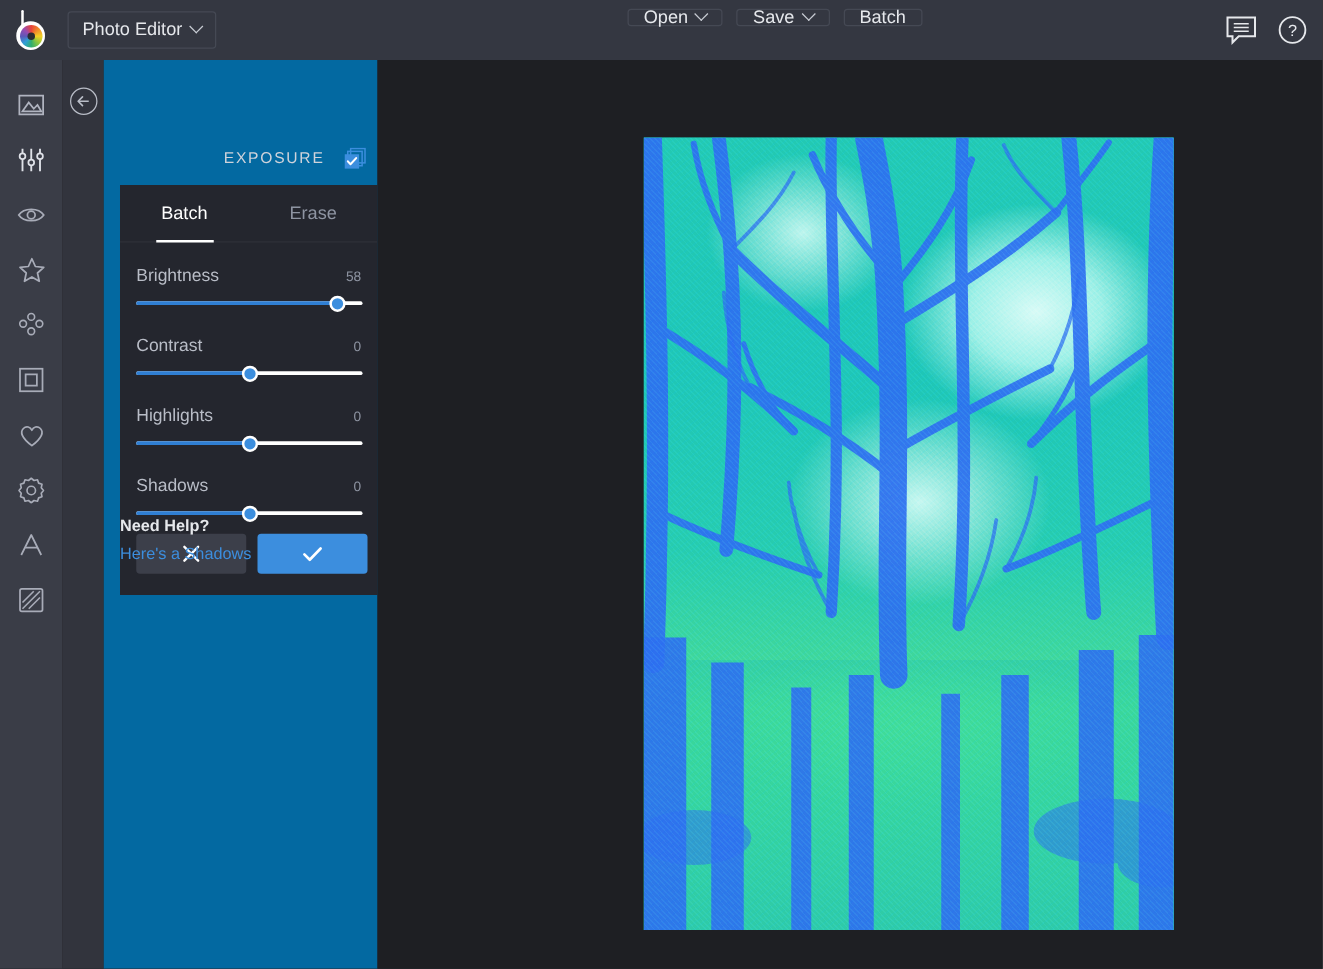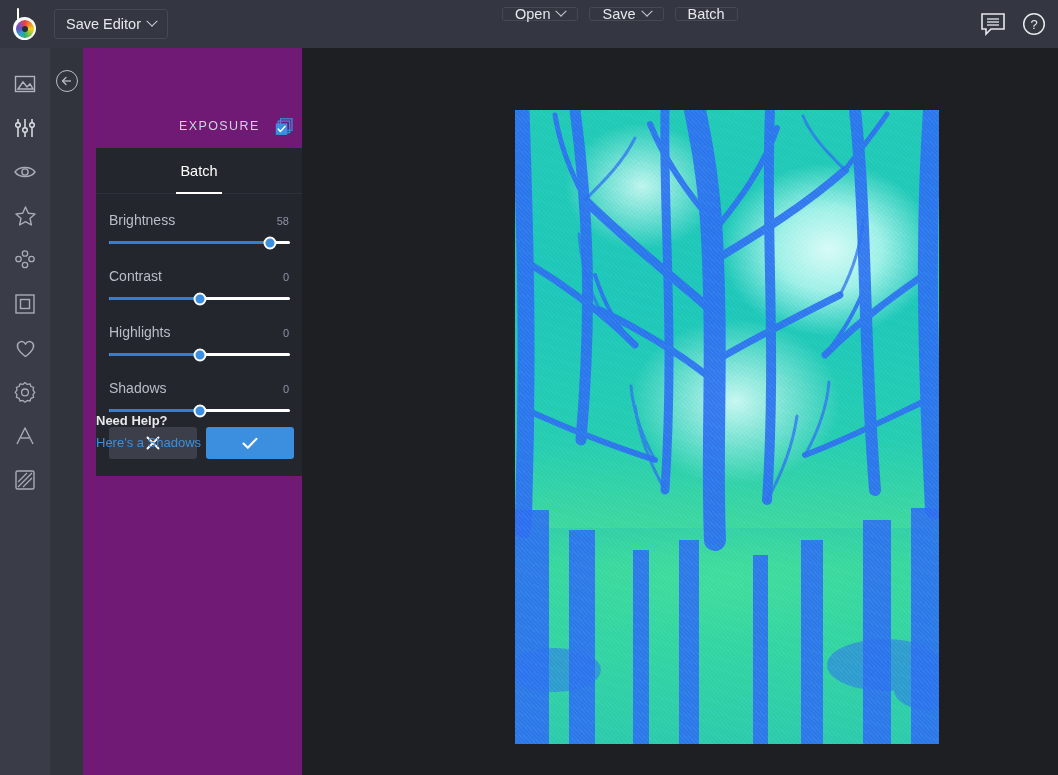--- a/index.html
+++ b/index.html
@@ -96,21 +96,21 @@
 
   
   .panel-strip {
     position: absolute; top: 48px; left: 50px;
     width: 33px; height: 727px;
     background: #32343d;
   }
   .panel {
     position: absolute; top: 48px; left: 83px;
     width: 219px; height: 727px;
-    background: #701a75;
+    background: #0369a1;
   }
   .back-btn {
     position: absolute; top: 70px; left: 56px;
     width: 22px; height: 22px; border-radius: 50%;
     border: 1.4px solid #b9bdc7;
     display: flex; align-items: center; justify-content: center;
     cursor: pointer; z-index: 5;
   }
   .panel-title {
     position: absolute; top: 71px; left: 96px;
@@ -230,21 +230,21 @@
     <div class="logo-wrap">
       <div class="logo">
         <div class="stem"></div>
         <div class="ring">
           <div class="wheel"></div>
         </div>
       </div>
     </div>
 
     <div class="app-menu">
-      <span>Save Editor</span>
+      <span>Photo Editor</span>
       <span class="chev"></span>
     </div>
 
     <div class="topbar-center">
       <div class="tb-btn">
         <span>Open</span>
         <span class="chev"></span>
       </div>
       <div class="tb-btn">
         <span>Save</span>
@@ -376,20 +376,23 @@
         <rect x="0.8" y="5.4" width="11.5" height="11.5" fill="#3c8ede"></rect>
         <path d="M3.2 11 L5.4 13.4 L10 8.4" fill="none" stroke="#ffffff" stroke-width="1.5" stroke-linecap="round" stroke-linejoin="round"></path>
       </svg>
     </div>
 
     <div class="card">
 
       <div class="tabs">
         <div class="tab active">
           <span>Batch</span>
+        </div>
+        <div class="tab">
+          <span>Erase</span>
         </div>
       </div>
 
       <div class="sliders">
 
         <div class="slider-row">
           <div class="slider-head">
             <span class="slider-label">Brightness</span>
             <span class="slider-value">58</span>
           </div>

